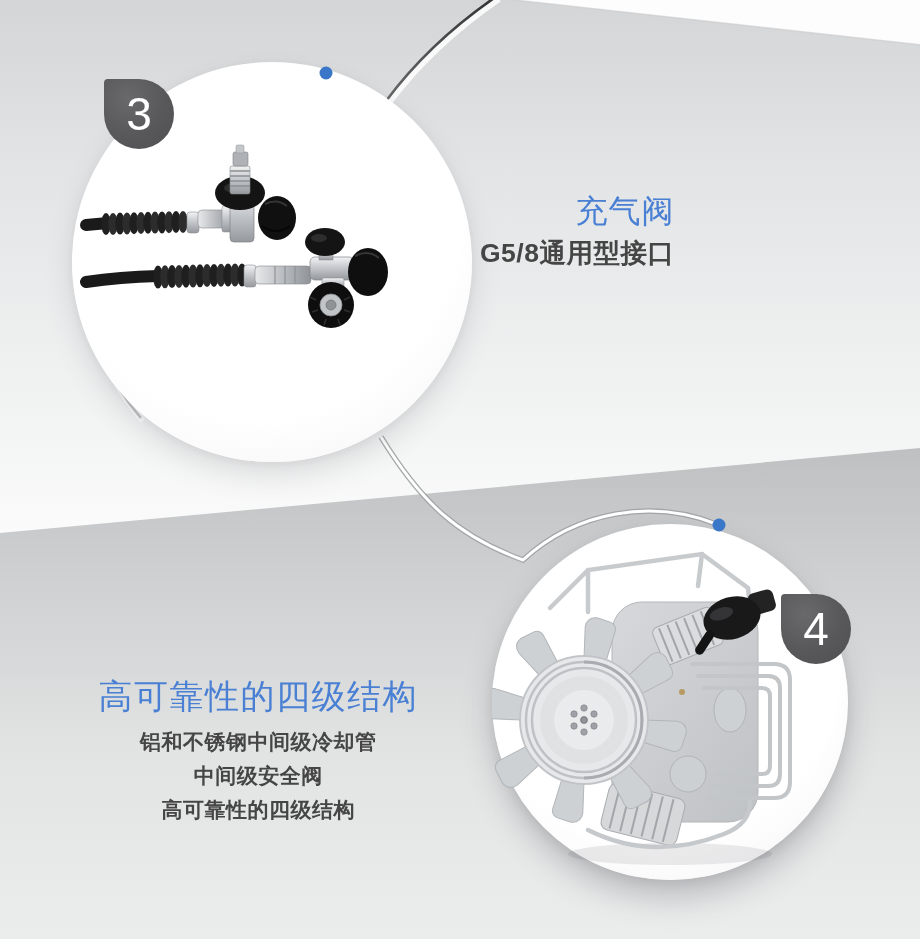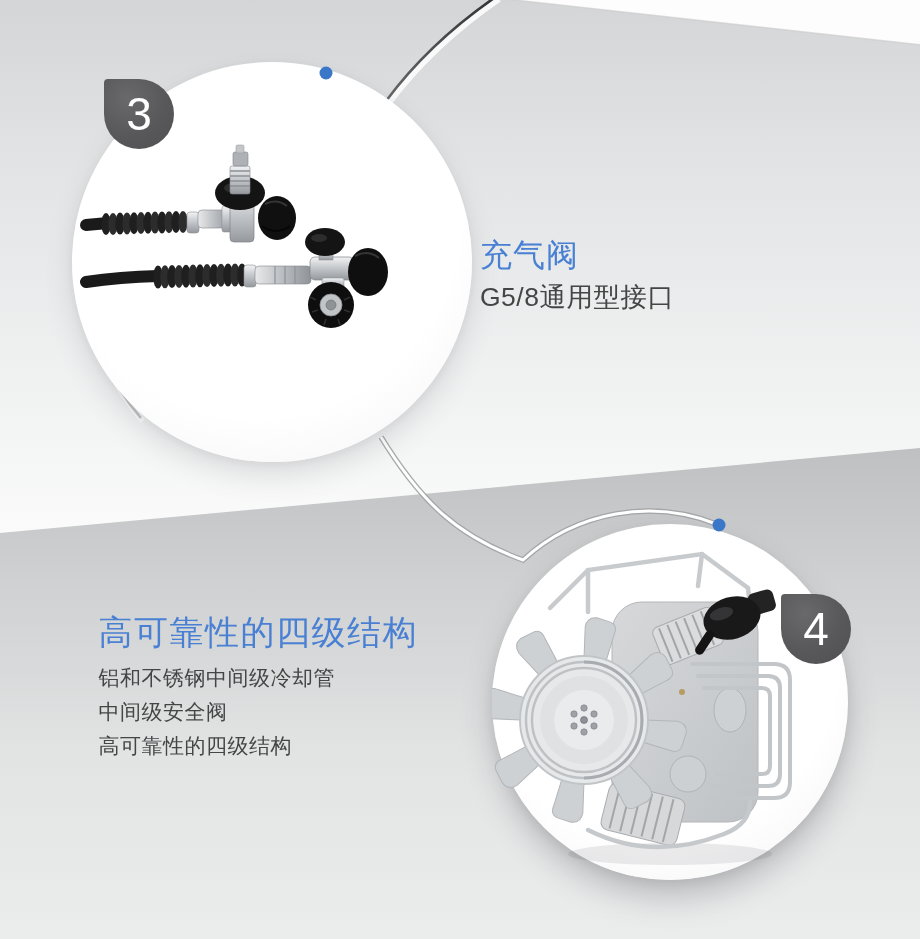--- a/index.html
+++ b/index.html
@@ -29,30 +29,30 @@
     position:absolute;width:70px;height:70px;z-index:20;
     border-radius:4px 36px 36px 36px;
     background:radial-gradient(circle at 34% 28%, #69696b 0%, #58585a 55%, #504f52 100%);
     color:#ffffff;display:flex;align-items:center;justify-content:center;
     font-size:46px;font-weight:200;line-height:1;
   }
   .badge-3{left:104px;top:79px;}
   .badge-4{left:781px;top:594px;}
 
   .text-block{position:absolute;z-index:30;}
-  .tb-top{left:480px;top:192px;text-align:left;margin-top:44px;}
-  .tb-bottom{right:502px;top:612px;text-align:left;}
+  .tb-top{left:480px;top:192px;text-align:right;}
+  .tb-bottom{right:502px;top:676px;text-align:center;}
 
   .feature-title{
     color:#4a80d4;font-weight:400;white-space:nowrap;
   }
   .tb-top .feature-title{font-size:32px;line-height:38px;letter-spacing:1px;margin-bottom:6px;}
   .tb-bottom .feature-title{font-size:34px;line-height:40px;letter-spacing:1.5px;margin-bottom:9px;}
   .feature-line{
-    color:#454546;font-weight:400;white-space:nowrap;letter-spacing:0.5px;
+    color:#454546;font-weight:700;white-space:nowrap;letter-spacing:0.5px;
   }
   .tb-top .feature-line{font-size:26.5px;line-height:35px;}
   .tb-bottom .feature-line{font-size:21px;line-height:34px;}
 
   .product-art{position:absolute;left:0;top:0;width:100%;height:100%;}
 </style>
 </head>
 <body>
 
 <div class="stage">

